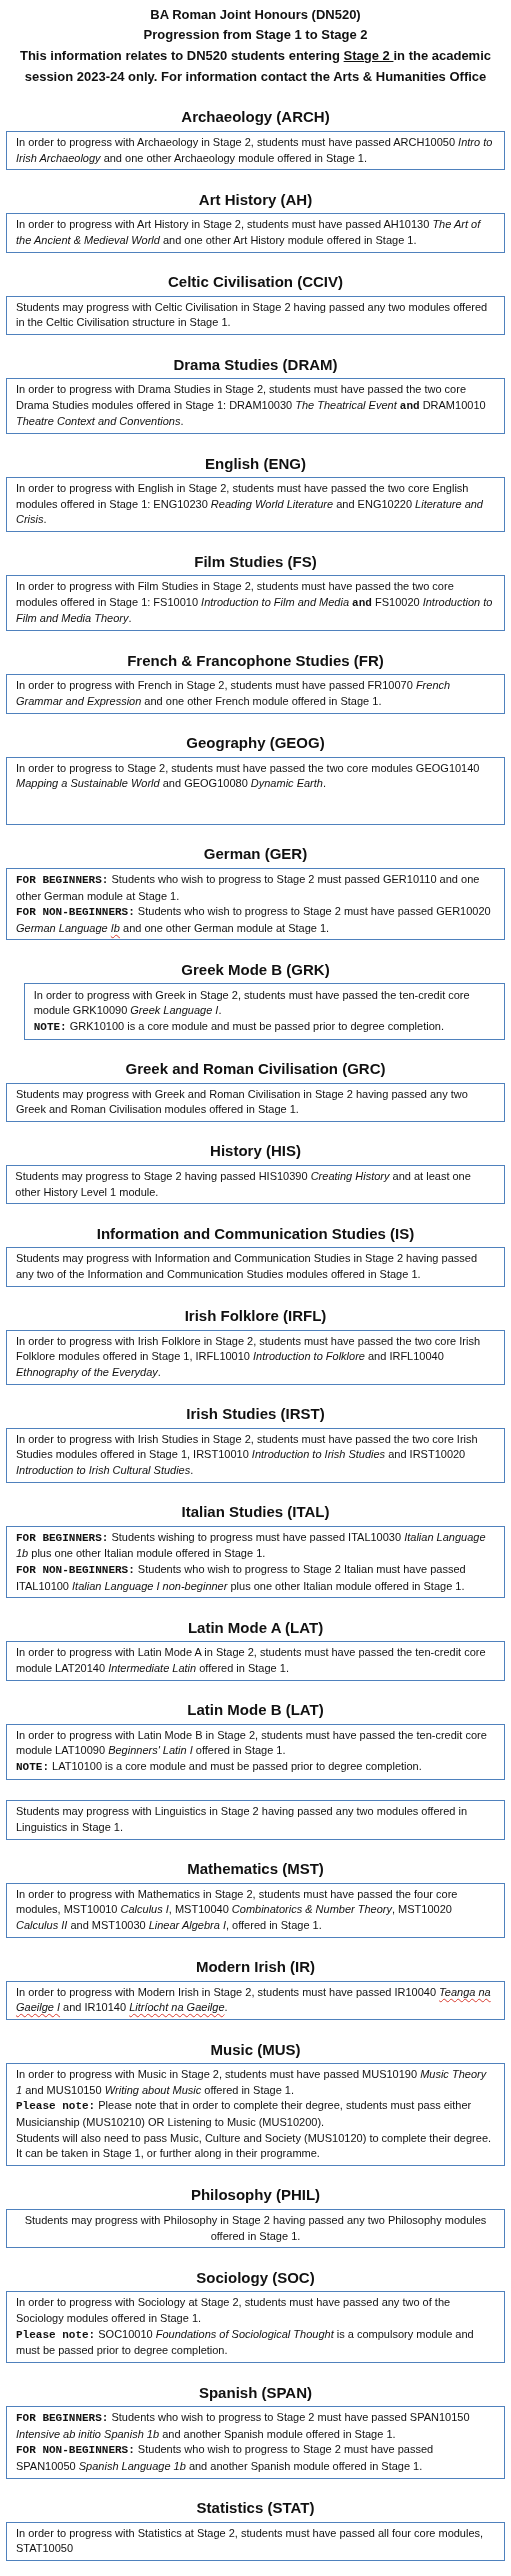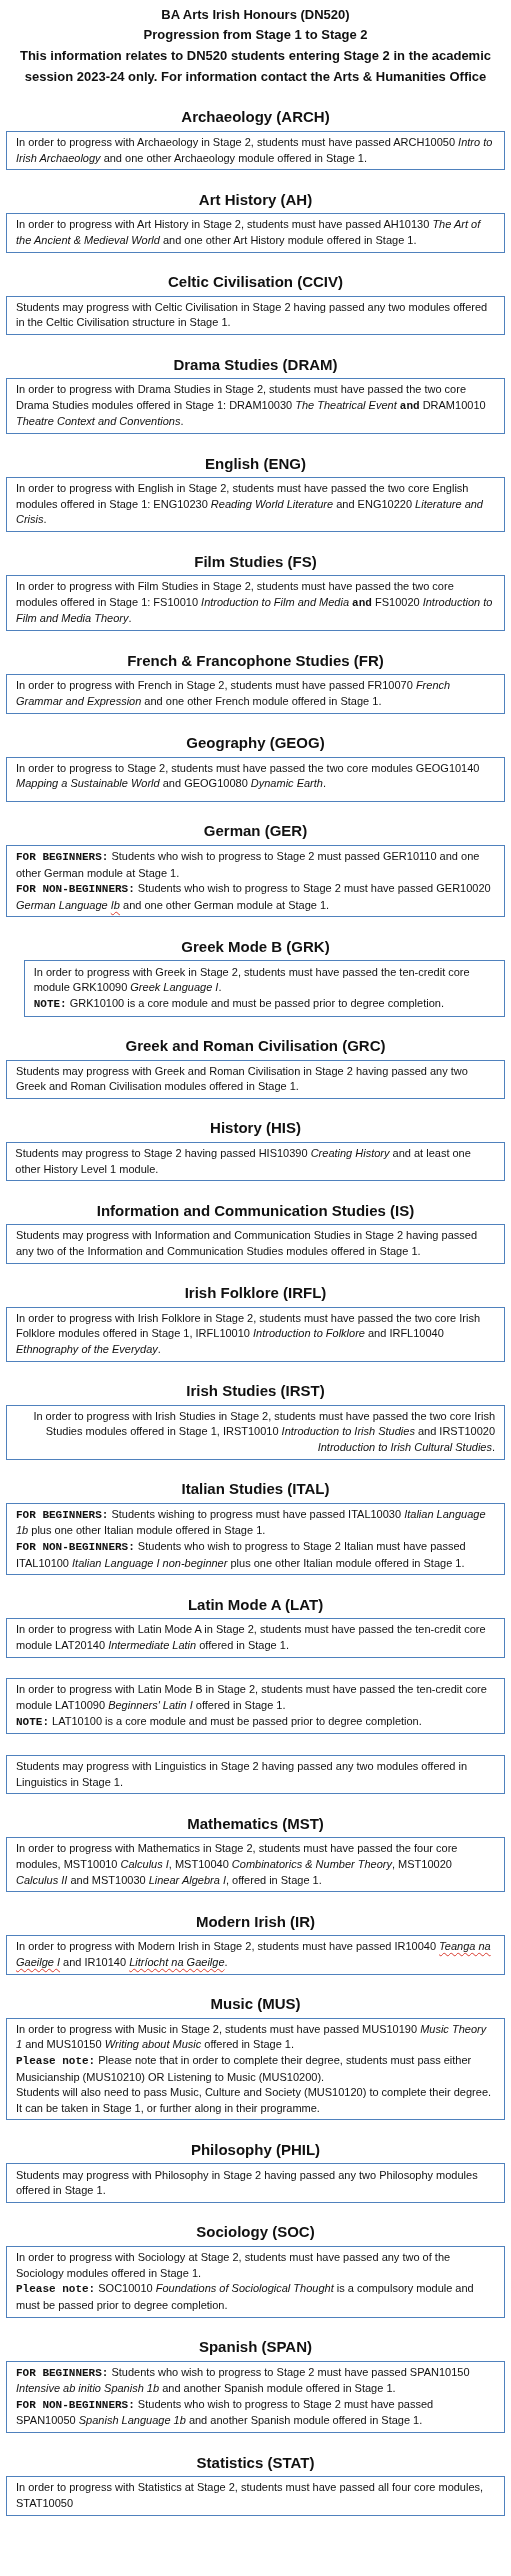--- a/index.html
+++ b/index.html
@@ -8,21 +8,21 @@
     font-family:"Liberation Sans", sans-serif;
     color:#111111;
   }
   .doc-header{
     text-align:center;
     font-weight:bold;
     font-size:13px;
     line-height:1.6;
     padding:4.7px 11px 0 11px;
   }
-  .run-u{margin-top:21px;}
+  .run-u{text-decoration:underline;margin-top:21px;}
   .run-b{font-weight:bold;font-family:Liberation Mono, monospace;}
   .run-i{font-style:italic;}
   .run-iw{
     font-style:italic;
     text-decoration-line:underline;
     text-decoration-style:wavy;
     text-decoration-color:#d83a2e;
     text-decoration-thickness:0.8px;
     text-underline-offset:2.4px;
   }
@@ -34,29 +34,29 @@
     margin:0 0 5.5px 0;
   }
   .box{
     border:1.6px solid #4f81bd;
     margin:0 6.3px;
     padding:3.1px 8.7px;
     font-size:11px;
     line-height:1.42;
   }
   .box p{margin:0;}
-  .extra-space{padding-bottom:9px;}
+  .extra-space{padding-bottom:32px;}
   #page-root{padding-bottom:15.7px;}
 </style>
 </head>
 <body>
 
 <div id="page-root">
   <div class="doc-header" id="doc-header">
-      <div><span class="run">BA Arts Irish Honours (DN520)</span></div>
+      <div><span class="run">BA Roman Joint Honours (DN520)</span></div>
       <div><span class="run">Progression from Stage 1 to Stage 2</span></div>
       <div><span class="run">This information relates to DN520 students entering </span><span class="run-u">Stage 2 </span><span class="run">in the academic session 2023-24 only. For information contact the Arts &amp; Humanities Office</span></div>
     </div>
   <div id="sections">
       <section class="subject">
         <h2 class="subject-title">Archaeology (ARCH)</h2>
         <div class="box" style="border-color: rgb(79, 129, 189);">
           <p><span class="run">In order to progress with Archaeology in Stage 2, students must have passed ARCH10050 </span><span class="run-i">Intro to Irish Archaeology</span><span class="run"> and one other Archaeology module offered in Stage 1.</span></p>
         </div>
       </section>
@@ -135,38 +135,39 @@
         </div>
       </section>
       <section class="subject">
         <h2 class="subject-title">Irish Folklore (IRFL)</h2>
         <div class="box" style="border-color: rgb(79, 129, 189);">
           <p><span class="run">In order to progress with Irish Folklore in Stage 2, students must have passed the two core Irish Folklore modules offered in Stage 1, IRFL10010 </span><span class="run-i">Introduction to Folklore</span><span class="run"> and IRFL10040 </span><span class="run-i">Ethnography of the Everyday</span><span class="run">.</span></p>
         </div>
       </section>
       <section class="subject">
         <h2 class="subject-title">Irish Studies (IRST)</h2>
-        <div class="box" style="border-color: rgb(79, 129, 189); text-align: right;">
+        <div class="box" style="border-color: rgb(79, 129, 189);">
           <p><span class="run">In order to progress with Irish Studies in Stage 2, students must have passed the two core Irish Studies modules offered in Stage 1, IRST10010 </span><span class="run-i">Introduction to Irish Studies</span><span class="run"> and IRST10020 </span><span class="run-i">Introduction to Irish Cultural Studies</span><span class="run">.</span></p>
         </div>
       </section>
       <section class="subject">
         <h2 class="subject-title">Italian Studies (ITAL)</h2>
         <div class="box" style="border-color: rgb(79, 129, 189);">
           <p><span class="run-b">FOR BEGINNERS:</span><span class="run"> Students wishing to progress must have passed ITAL10030 </span><span class="run-i">Italian Language 1b</span><span class="run"> plus one other Italian module offered in Stage 1.</span></p>
           <p><span class="run-b">FOR NON-BEGINNERS:</span><span class="run"> Students who wish to progress to Stage 2 Italian must have passed ITAL10100 </span><span class="run-i">Italian Language I non-beginner</span><span class="run"> plus one other Italian module offered in Stage 1.</span></p>
         </div>
       </section>
       <section class="subject">
         <h2 class="subject-title">Latin Mode A (LAT)</h2>
         <div class="box" style="border-color: rgb(79, 129, 189);">
           <p><span class="run">In order to progress with Latin Mode A in Stage 2, students must have passed the ten-credit core module LAT20140 </span><span class="run-i">Intermediate Latin</span><span class="run"> offered in Stage 1.</span></p>
         </div>
       </section>
       <section class="subject">
+        <h2 class="subject-title">Latin Mode B (LAT)</h2>
         <div class="box" style="border-color: rgb(79, 129, 189);">
           <p><span class="run">In order to progress with Latin Mode B in Stage 2, students must have passed the ten-credit core module LAT10090 </span><span class="run-i">Beginners' Latin I</span><span class="run"> offered in Stage 1.</span></p>
           <p><span class="run-b">NOTE:</span><span class="run"> LAT10100 is a core module and must be passed prior to degree completion.</span></p>
         </div>
       </section>
       <section class="subject">
         <div class="box" style="border-color: rgb(79, 129, 189);">
           <p><span class="run">Students may progress with Linguistics in Stage 2 having passed any two modules offered in Linguistics in Stage 1.</span></p>
         </div>
       </section>
@@ -185,21 +186,21 @@
       <section class="subject">
         <h2 class="subject-title">Music (MUS)</h2>
         <div class="box" style="border-color: rgb(79, 129, 189);">
           <p><span class="run">In order to progress with Music in Stage 2, students must have passed MUS10190 </span><span class="run-i">Music Theory 1</span><span class="run"> and MUS10150 </span><span class="run-i">Writing about Music</span><span class="run"> offered in Stage 1.</span></p>
           <p><span class="run-b">Please note:</span><span class="run"> Please note that in order to complete their degree, students must pass either Musicianship (MUS10210) OR Listening to Music (MUS10200).</span></p>
           <p><span class="run">Students will also need to pass Music, Culture and Society (MUS10120) to complete their degree. It can be taken in Stage 1, or further along in their programme.</span></p>
         </div>
       </section>
       <section class="subject">
         <h2 class="subject-title">Philosophy (PHIL)</h2>
-        <div class="box" style="border-color: rgb(79, 129, 189);">
+        <div class="box" style="border-color: rgb(79, 129, 189); text-align: center;">
           <p><span class="run">Students may progress with Philosophy in Stage 2 having passed any two Philosophy modules offered in Stage 1.</span></p>
         </div>
       </section>
       <section class="subject">
         <h2 class="subject-title">Sociology (SOC)</h2>
         <div class="box" style="border-color: rgb(79, 129, 189);">
           <p><span class="run">In order to progress with Sociology at Stage 2, students must have passed any two of the Sociology modules offered in Stage 1.</span></p>
           <p><span class="run-b">Please note:</span><span class="run"> SOC10010 </span><span class="run-i">Foundations of Sociological Thought</span><span class="run"> is a compulsory module and must be passed prior to degree completion.</span></p>
         </div>
       </section>

